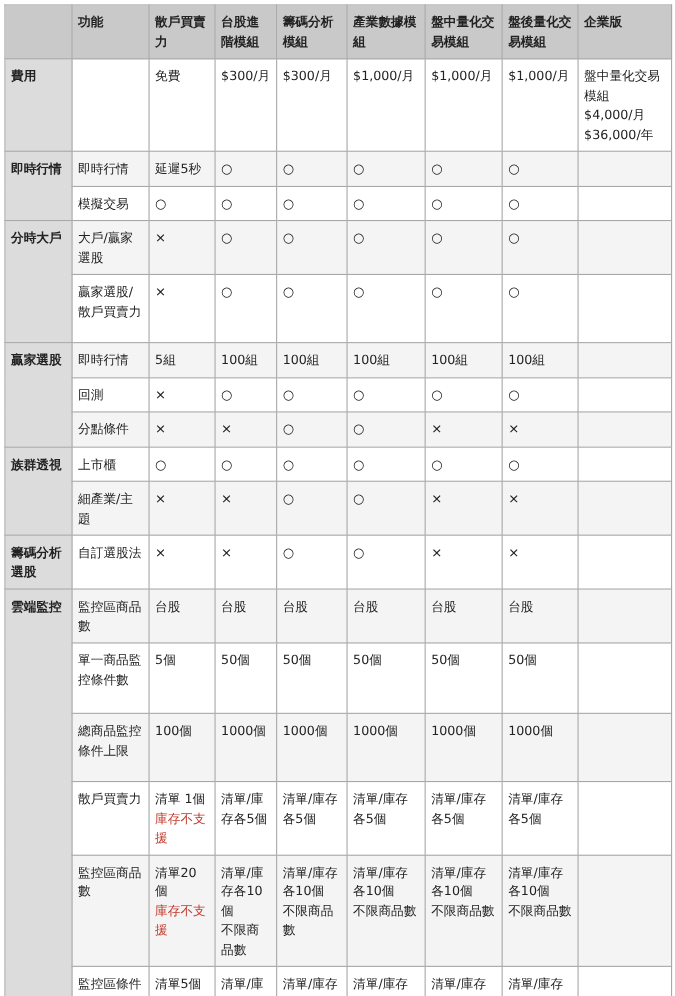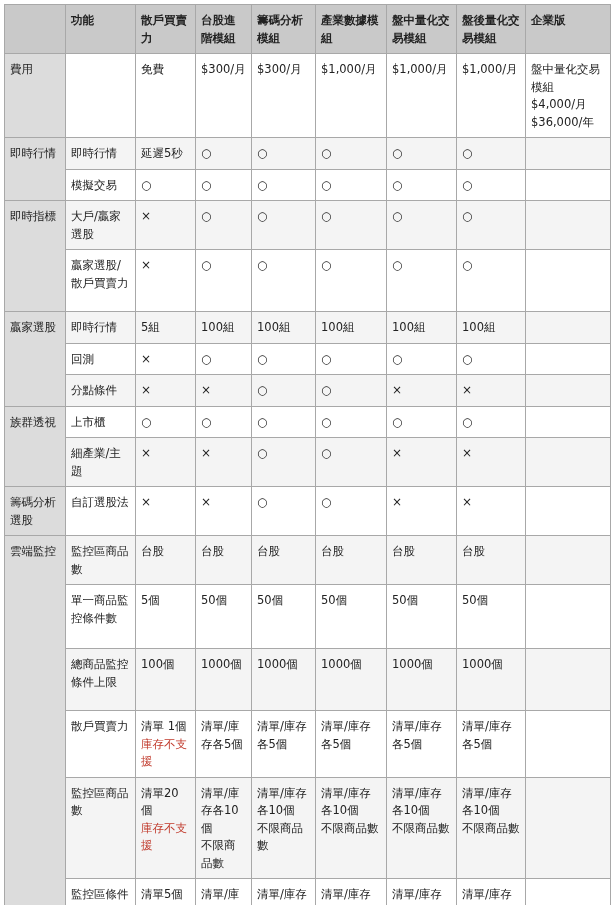--- a/index.html
+++ b/index.html
@@ -1,21 +1,21 @@
 <!DOCTYPE html>
 <html><head>
 <meta charset="utf-8">
 <style>
   html, body { margin: 0; padding: 0; background: #ffffff; }
   body { width: 614px; height: 905px; overflow: hidden; font-family: "DejaVu Sans", "Liberation Sans", sans-serif; }
   .wrap { position: absolute; left: 4px; top: 4px; }
   table { border-collapse: collapse; table-layout: fixed; font-size: 11.5px; color: #222; }
   td, th { border: 1px solid #a8a8a8; vertical-align: top; padding: 7px 5px 6px 5px; line-height: 17.5px; text-align: left; word-break: break-all; }
   thead th { background: #c9c9c9; font-weight: bold; color: #222; }
-  th.cat { background: #dcdcdc; font-weight: normal; margin-left: 36px; }
+  th.cat { background: #dcdcdc; font-weight: bold; margin-left: 36px; }
   tr.alt td { background: #f4f4f4; }
   tr.plain td { background: #ffffff; }
   .red { color: #c0392b; }
   .sym { font-size: 12px; }
 </style>
 </head>
 <body>
 
 <div class="wrap">
 <table>
@@ -77,21 +77,21 @@
       <td class="sym">○</td>
       <td class="sym">○</td>
       <td class="sym">○</td>
       <td class="sym">○</td>
       <td class="sym">○</td>
       <td class="sym">○</td>
       <td></td>
     </tr>
 
     <tr class="alt" style="height:46px">
-      <th class="cat" rowspan="2">即時指標</th>
+      <th class="cat" rowspan="2">分時大戶</th>
       <td>大戶/贏家選股</td>
       <td class="sym">×</td>
       <td class="sym">○</td>
       <td class="sym">○</td>
       <td class="sym">○</td>
       <td class="sym">○</td>
       <td class="sym">○</td>
       <td></td>
     </tr>
     <tr class="plain" style="height:62px">

